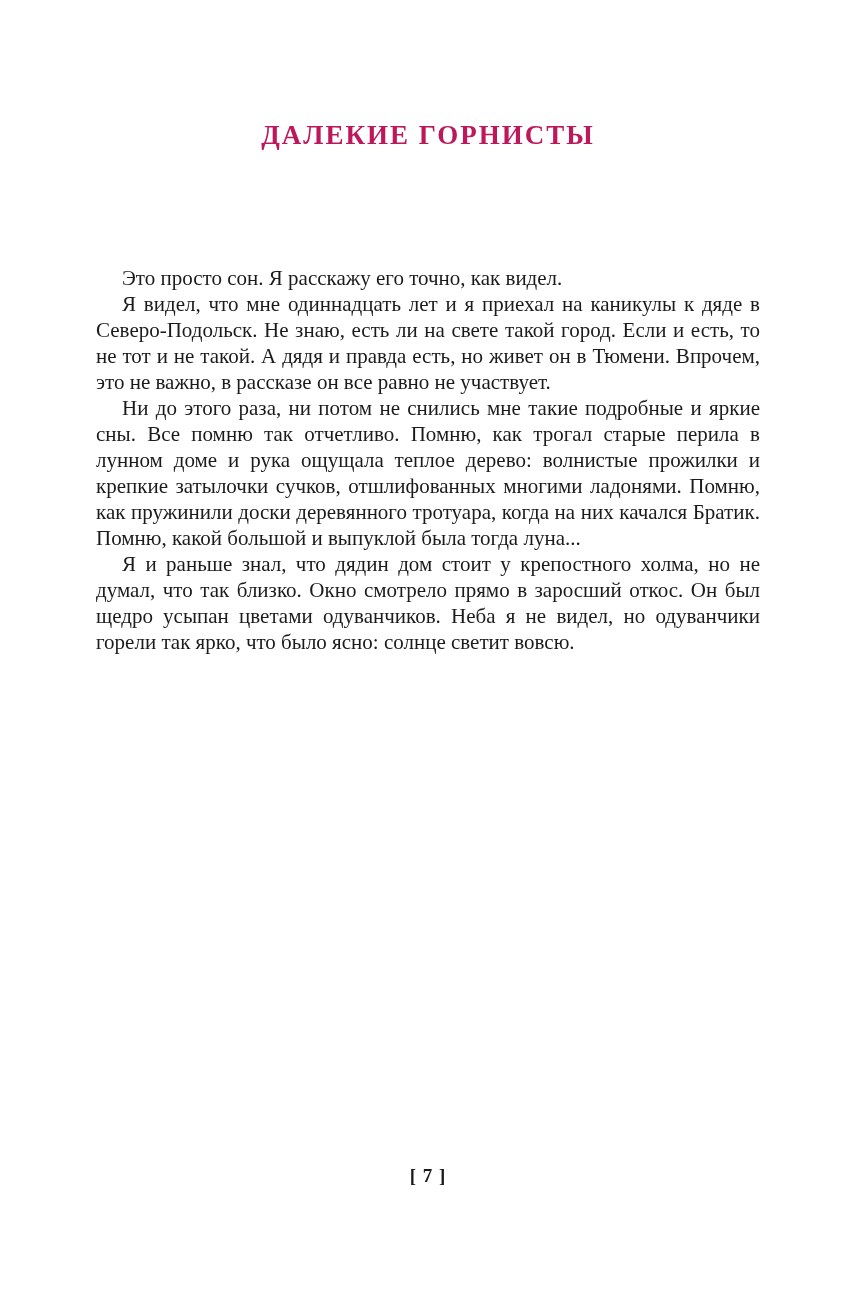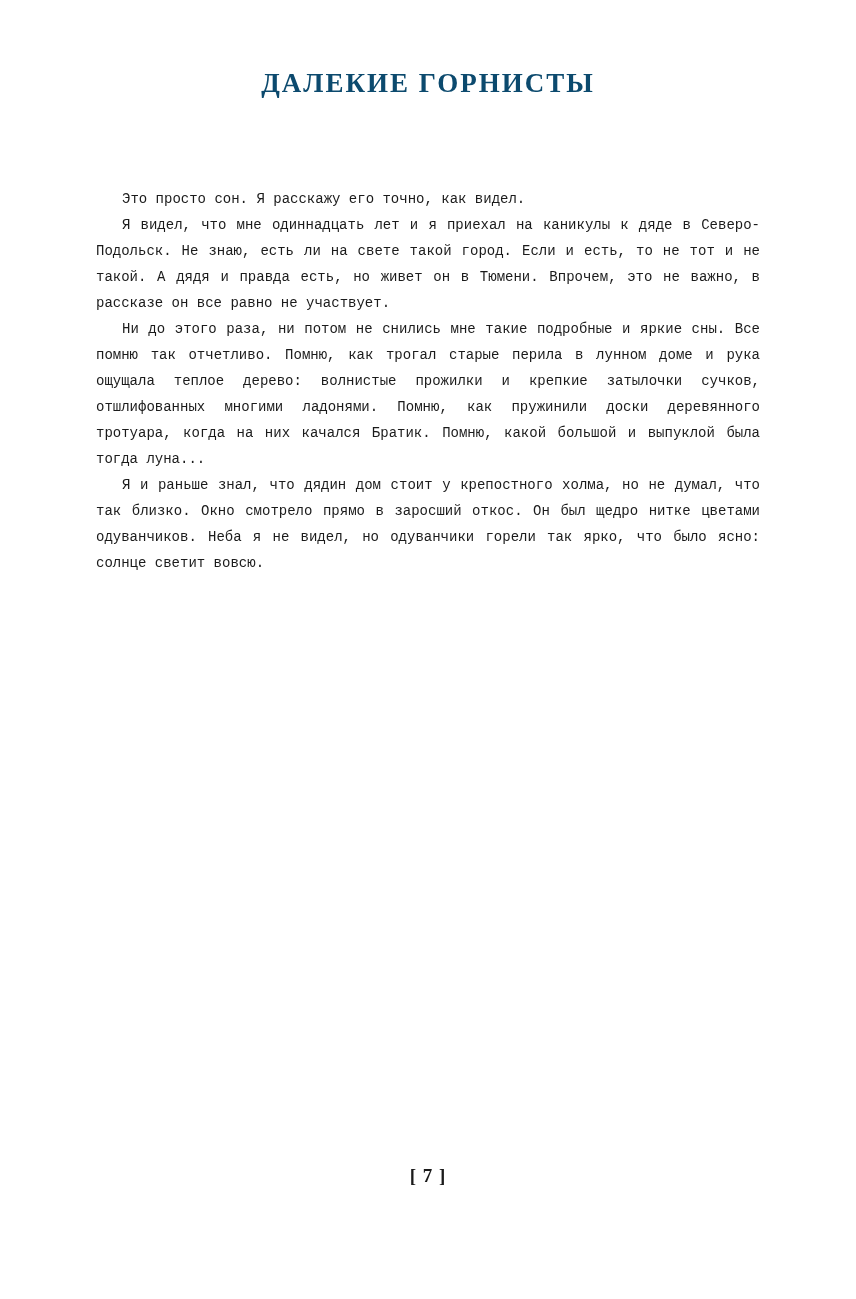--- a/index.html
+++ b/index.html
@@ -17,33 +17,32 @@
     position: relative;
     width: 856px;
     height: 1299px;
     box-sizing: border-box;
     padding: 0 96px;
     background: #ffffff;
     overflow: hidden;
   }
   .title {
     margin: 0;
-    padding-top: 68px;
+    padding-top: 120px;
     text-align: center;
     font-size: 27px;
     font-weight: 700;
     letter-spacing: 2px;
-    color: #0c4a6e;
+    color: #be185d;
   }
   .body-text {
-    margin-top: 87px;
-    font-size: 14px;
+    margin-top: 114px;
+    font-size: 21px;
     line-height: 26px;
     text-align: justify;
-    font-family: Liberation Mono, monospace;
   }
   .body-text p {
     margin: 0;
     padding: 0;
     text-indent: 26px;
   }
   .body-text p.section-start {
     margin-top: 26px;
   }
   .page-number {
@@ -61,17 +60,17 @@
 </head>
 <body>
 
 <div class="page">
   <h1 class="title">ДАЛЕКИЕ ГОРНИСТЫ</h1>
 
   <div class="body-text">
       <p>Это просто сон. Я расскажу его точно, как видел.</p>
       <p>Я видел, что мне одиннадцать лет и я приехал на каникулы к дяде в Северо-Подольск. Не знаю, есть ли на свете такой город. Если и есть, то не тот и не такой. А дядя и правда есть, но живет он в Тюмени. Впрочем, это не важно, в рассказе он все равно не участвует.</p>
       <p>Ни до этого раза, ни потом не снились мне такие подробные и яркие сны. Все помню так отчетливо. Помню, как трогал старые перила в лунном доме и рука ощущала теплое дерево: волнистые прожилки и крепкие затылочки сучков, отшлифованных многими ладонями. Помню, как пружинили доски деревянного тротуара, когда на них качался Братик. Помню, какой большой и выпуклой была тогда луна...</p>
-      <p>Я и раньше знал, что дядин дом стоит у крепостного холма, но не думал, что так близко. Окно смотрело прямо в заросший откос. Он был щедро нитке цветами одуванчиков. Неба я не видел, но одуванчики горели так ярко, что было ясно: солнце светит вовсю.</p>
+      <p>Я и раньше знал, что дядин дом стоит у крепостного холма, но не думал, что так близко. Окно смотрело прямо в заросший откос. Он был щедро усыпан цветами одуванчиков. Неба я не видел, но одуванчики горели так ярко, что было ясно: солнце светит вовсю.</p>
     </div>
 
   <div class="page-number">[ 7 ]</div>
 </div>
 
 </body></html>

